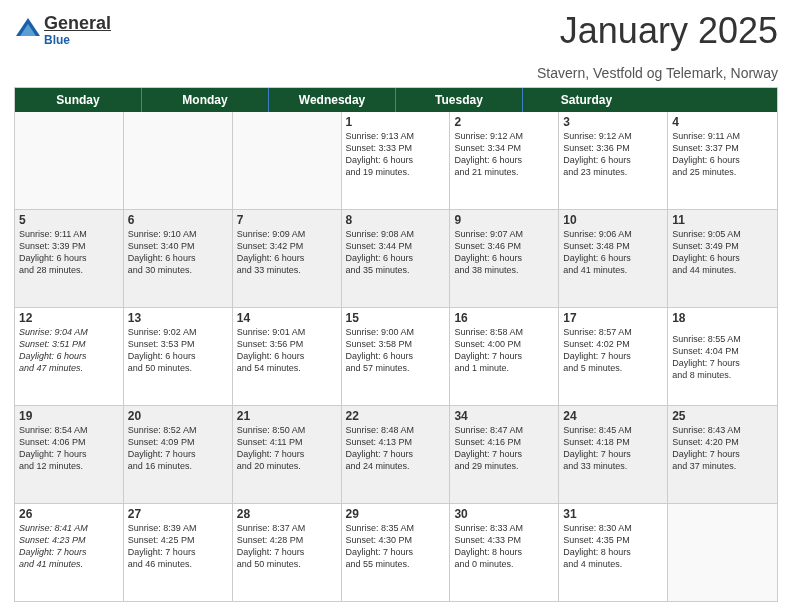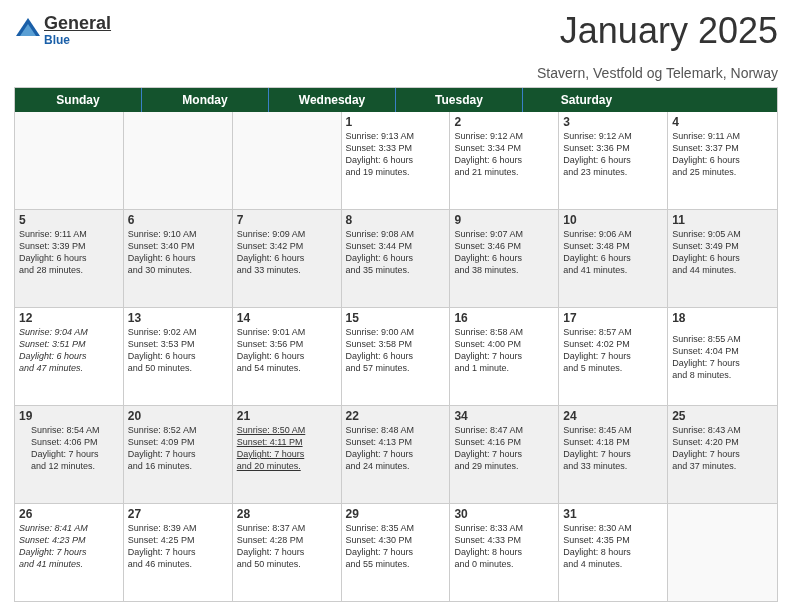--- a/index.html
+++ b/index.html
@@ -279,35 +279,35 @@
             <span class="day-num">18</span>
             <div class="cell-text" style="white-space: pre-line; margin-top: 8px;">Sunrise: 8:55 AM
 Sunset: 4:04 PM
 Daylight: 7 hours
 and 8 minutes.</div>
           </div>
         </div>
         <div class="cal-row">
           <div class="cal-cell shaded">
             <span class="day-num">19</span>
-            <div class="cell-text" style="white-space: pre-line; margin-left: 12px;">Sunrise: 8:54 AM
+            <div class="cell-text" style="white-space: pre-line;">Sunrise: 8:54 AM
 Sunset: 4:06 PM
 Daylight: 7 hours
 and 12 minutes.</div>
           </div>
           <div class="cal-cell shaded">
             <span class="day-num">20</span>
             <div class="cell-text" style="white-space: pre-line;">Sunrise: 8:52 AM
 Sunset: 4:09 PM
 Daylight: 7 hours
 and 16 minutes.</div>
           </div>
           <div class="cal-cell shaded">
             <span class="day-num">21</span>
-            <div class="cell-text" style="white-space: pre-line; text-decoration: underline;">Sunrise: 8:50 AM
+            <div class="cell-text" style="white-space: pre-line;">Sunrise: 8:50 AM
 Sunset: 4:11 PM
 Daylight: 7 hours
 and 20 minutes.</div>
           </div>
           <div class="cal-cell shaded">
             <span class="day-num">22</span>
             <div class="cell-text" style="white-space: pre-line;">Sunrise: 8:48 AM
 Sunset: 4:13 PM
 Daylight: 7 hours
 and 24 minutes.</div>

